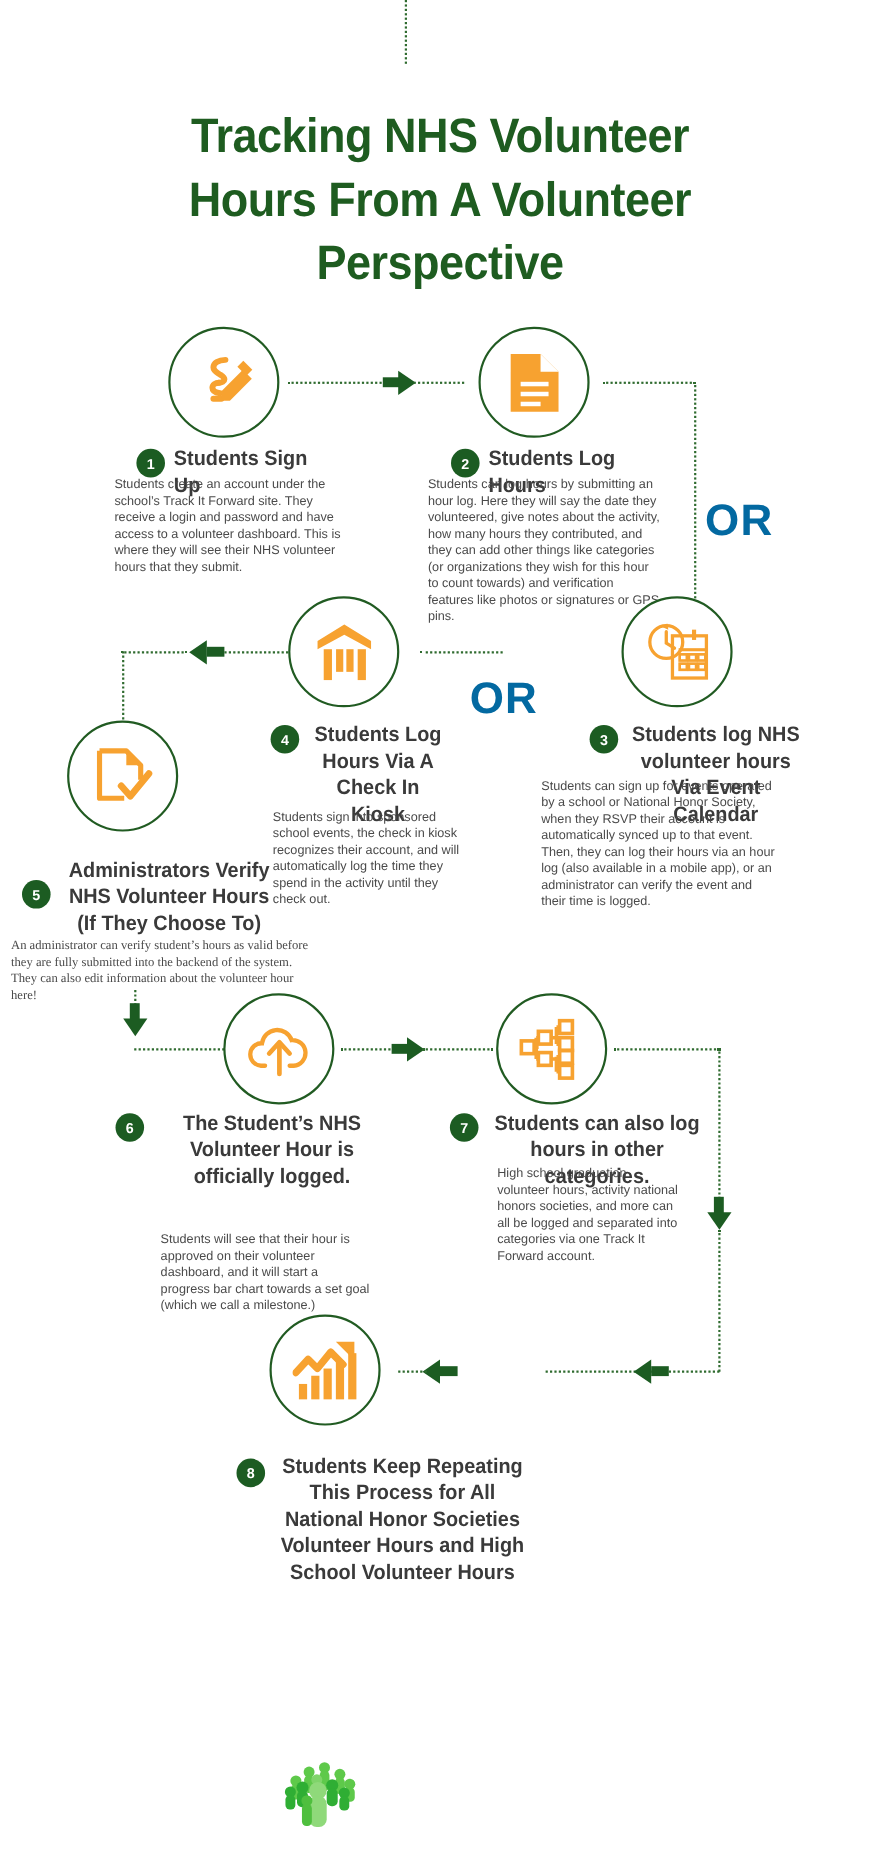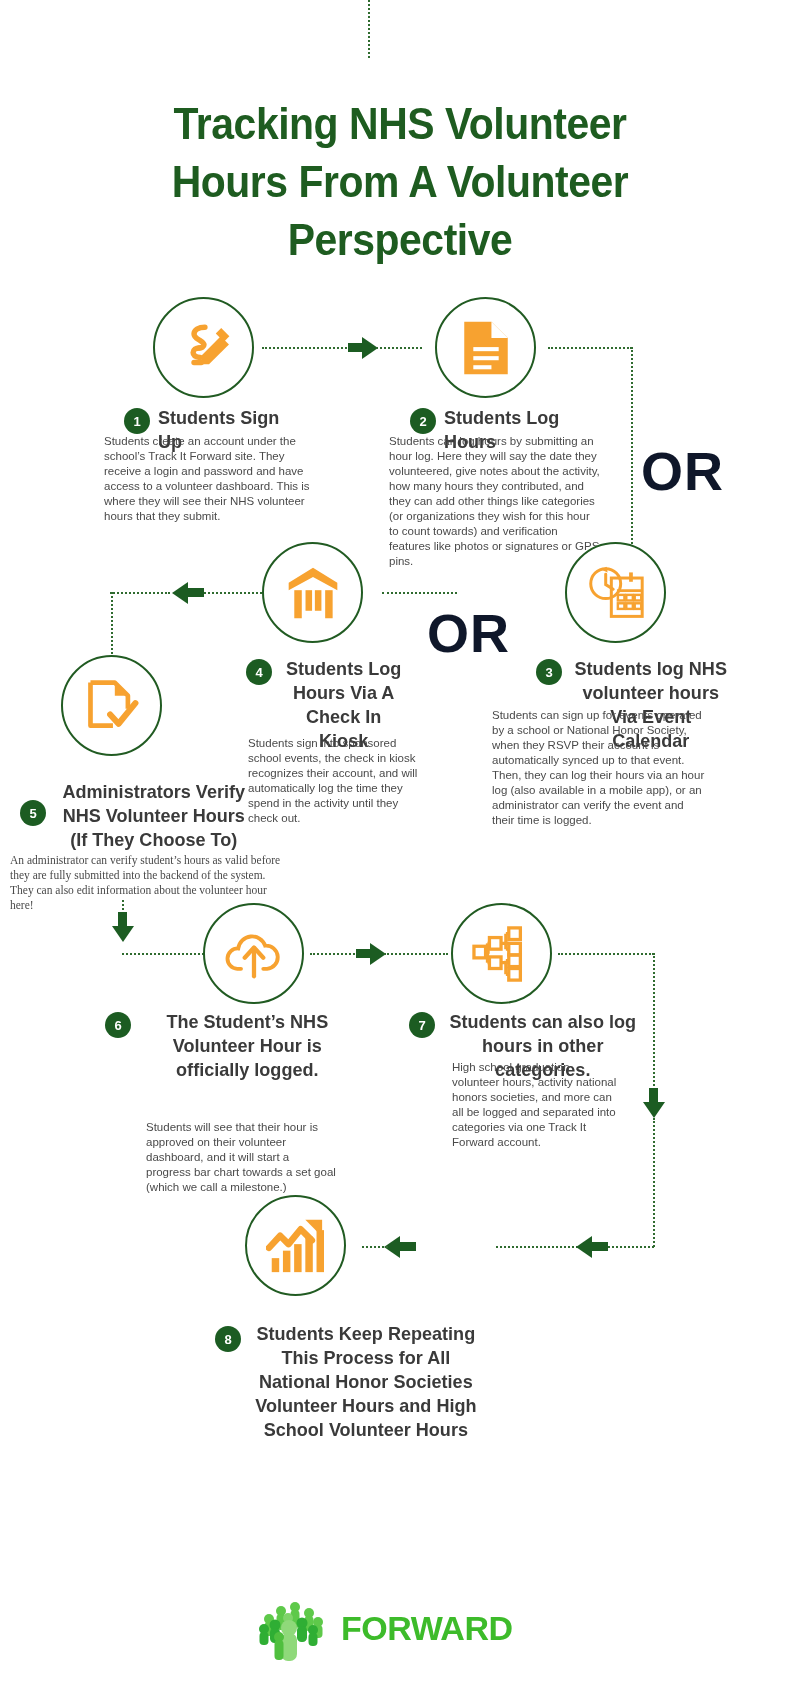--- a/index.html
+++ b/index.html
@@ -76,25 +76,26 @@
 
   .step-body {
     position: absolute;
     color: #4a4a4a;
     font-size: 11.5px;
     line-height: 15px;
   }
 
   .or-label {
     position: absolute;
-    color: #0f172a;
-    font-size: 54px;
+    color: #0369a1;
+    font-size: 40px;
     font-weight: bold;
     font-family: "Liberation Sans Narrow", "Liberation Sans", sans-serif;
     letter-spacing: 1px;
+    margin-top: 11px;
   }
 
   
   .dotline-h {
     position: absolute;
     height: 0;
     border-top: 2.5px dotted #2f6b2f;
   }
   .dotline-v {
     position: absolute;
@@ -370,15 +371,14 @@
     <g fill="#8fd97a">
       <circle cx="34" cy="36" r="8"></circle>
       <rect x="26" y="41" width="16" height="28" rx="7"></rect>
     </g>
     <g fill="#4fbf3e">
       <circle cx="24" cy="45" r="5"></circle>
         <rect x="19.5" y="48" width="9" height="20" rx="4"></rect>
     </g>
   </svg>
   <div class="logo-text">
-    <div class="logo-line2">FORWARD</div>
   </div>
 </div>
 
 </body></html>

